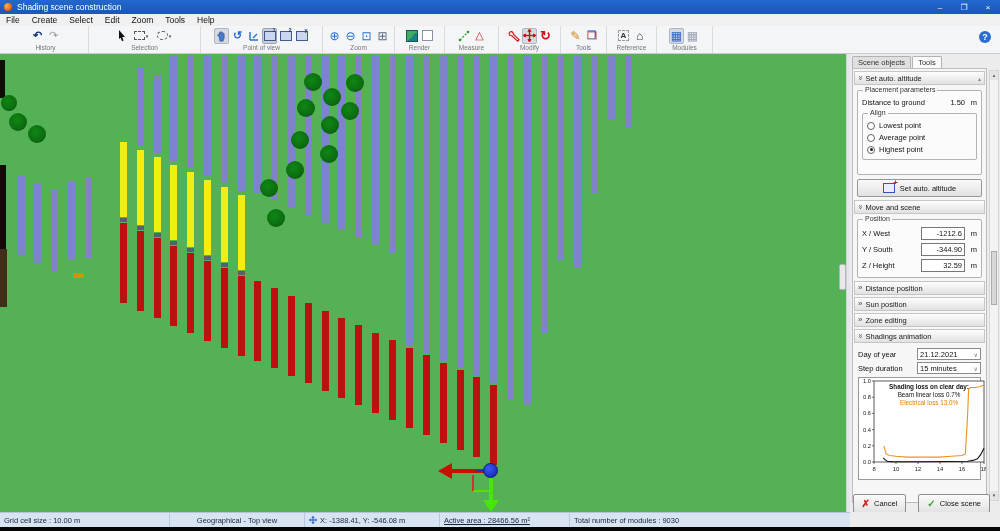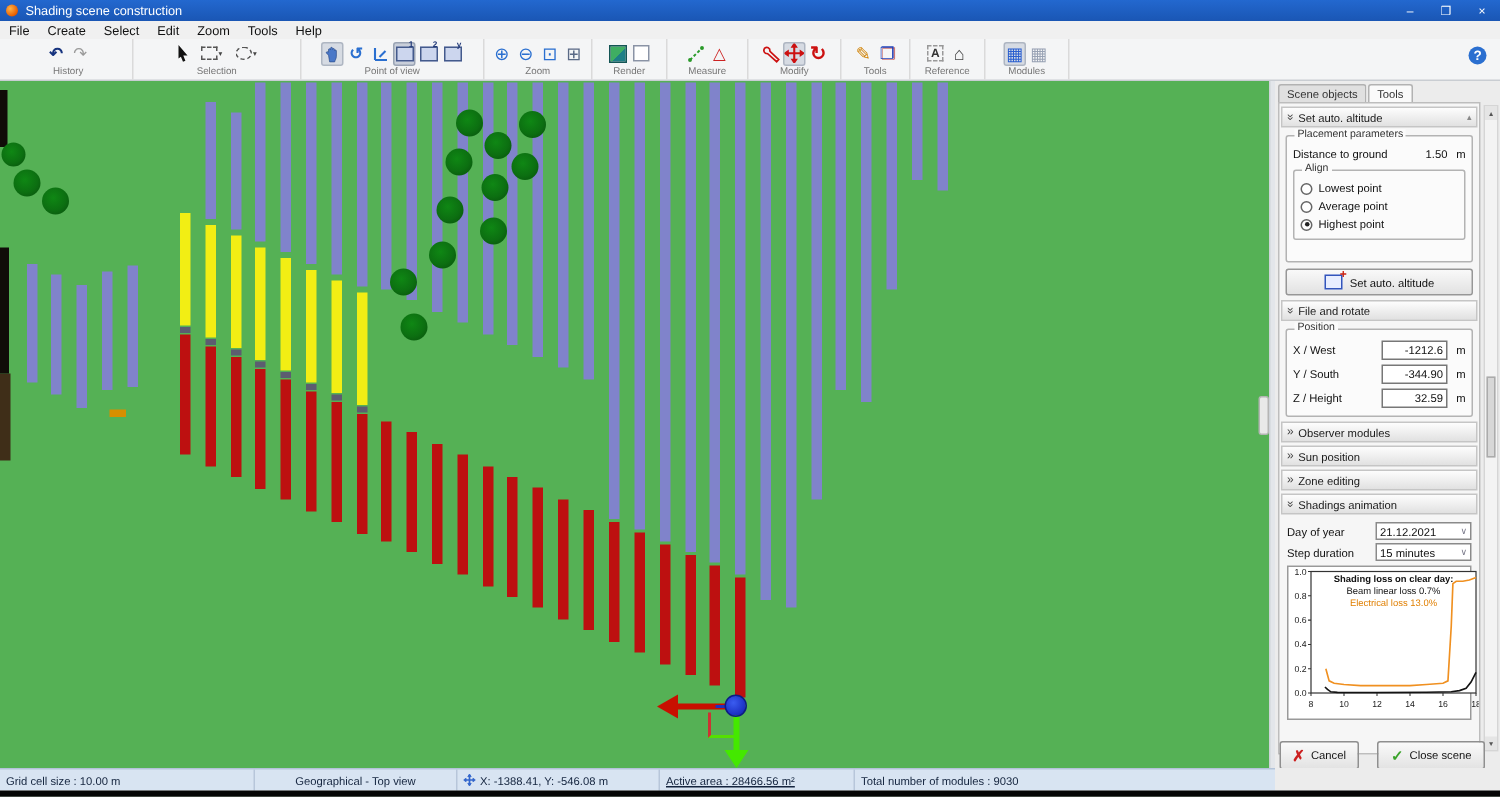--- a/index.html
+++ b/index.html
@@ -380,21 +380,21 @@
         </div>
       </div>
 
       <div class="panelbtn">
         <span class="miniscreen"></span>
         <span>Set auto. altitude</span>
       </div>
 
       <div class="sechdr">
         <span class="chev down">»</span>
-        <span>File and rotate</span>
+        <span>Move and scene</span>
       </div>
 
 
       <div class="grp">
         <span class="legend">Position</span>
         <div class="frow">
           <span>X / West</span>
           <span class="valbox">-1212.6</span>
           <span class="unit">m</span>
         </div>
@@ -406,21 +406,21 @@
         <div class="frow">
           <span>Z / Height</span>
           <span class="valbox">32.59</span>
           <span class="unit">m</span>
         </div>
       </div>
 
 
       <div class="sechdr">
         <span class="chev">»</span>
-        <span>Observer modules</span>
+        <span>Distance position</span>
       </div>
       <div class="sechdr">
         <span class="chev">»</span>
         <span>Sun position</span>
       </div>
       <div class="sechdr">
         <span class="chev">»</span>
         <span>Zone editing</span>
       </div>
 

